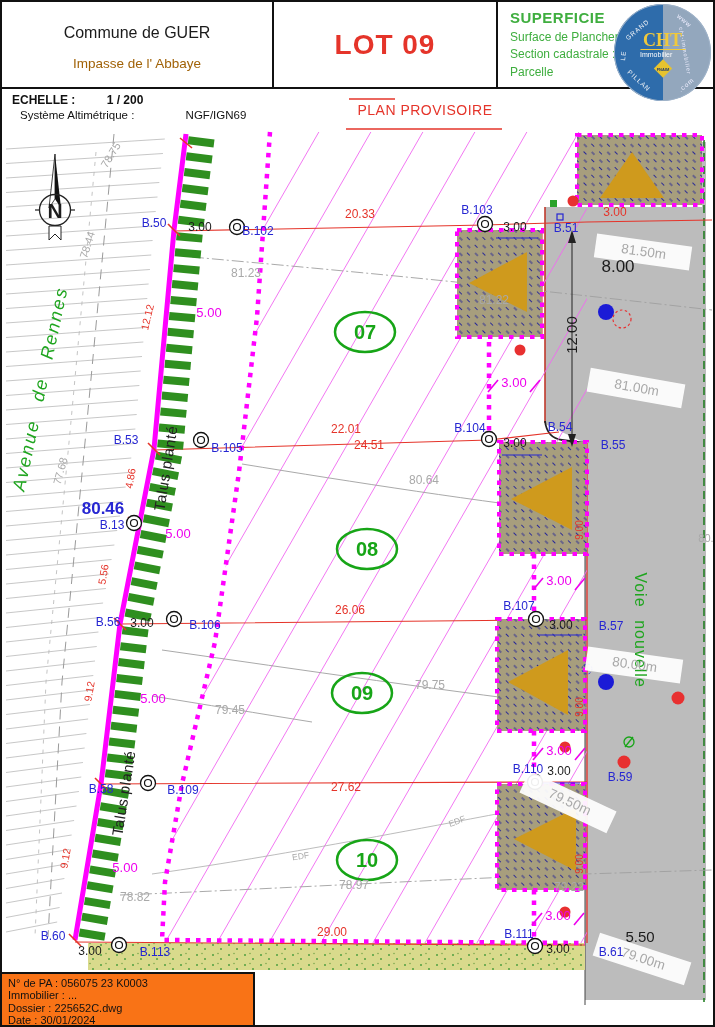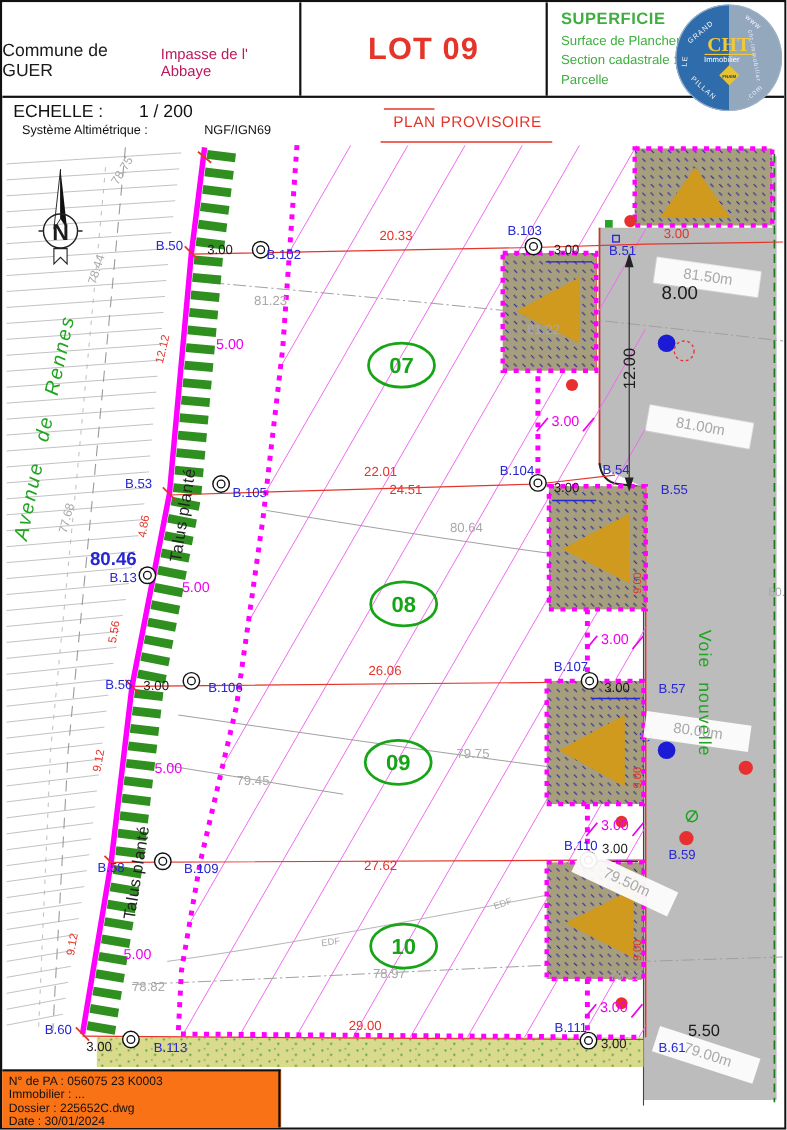--- a/index.html
+++ b/index.html
@@ -1,23 +1,23 @@
 <!DOCTYPE html>
 <html><head>
 <meta charset="utf-8">
 <style>
   html,body{margin:0;padding:0;background:#e8e8e8;}
   .page{position:relative;width:715px;height:1027px;background:#fff;margin:0 auto;
         font-family:"Liberation Sans",sans-serif;box-sizing:border-box;border:2px solid #111;overflow:hidden;}
   
   .hdr{position:absolute;left:0;top:0;right:0;height:85px;border-bottom:2px solid #111;display:flex;z-index:4;background:#fff;}
   .hdr-cell{box-sizing:border-box;}
-  .hdr-c1{width:270px;display:flex;justify-content:flex-start;align-items:center;padding-top:22px;}
+  .hdr-c1{width:270px;display:flex;flex-direction:column;justify-content:flex-start;align-items:center;padding-top:22px;gap:11px;}
   .commune{font-size:16px;color:#1a1a1a;}
-  .adresse{font-size:13.5px;color:#be185d;margin-top:3px;}
+  .adresse{font-size:13.5px;color:#a16207;margin-top:3px;}
   .hdr-c2{width:224px;border-left:2px solid #111;display:flex;align-items:center;justify-content:center;}
   .lot-title{color:#e5342a;font-weight:bold;font-size:28px;letter-spacing:1px;}
   .hdr-c3{flex:1;border-left:2px solid #111;padding:7px 0 0 12px;color:#3fae3f;}
   .sup-title{font-weight:bold;font-size:15px;letter-spacing:.5px;}
   .sup-row{font-size:12px;margin-top:3.5px;}
   .sup-parcelle{display:flex;width:150px;gap:44px;}
   .sup-parcelle .val{margin-left:auto;}
   
   .logo{position:absolute;left:612px;top:2px;width:97px;height:97px;border-radius:50%;
         background:linear-gradient(90deg,#2e6cab 50%,#93a7bd 50%);z-index:6;overflow:hidden;
@@ -30,21 +30,21 @@
   .r-r{top:44px;right:2px;transform:rotate(80deg);font-size:5.5px;color:#eef;}
   .r-br{bottom:13px;right:16px;transform:rotate(-40deg);color:#eef;}
   .logo-center{position:absolute;left:50%;top:50%;transform:translate(-50%,-50%);text-align:left;}
   .logo-cht{font-family:"Liberation Serif",serif;font-weight:bold;font-size:18px;color:#f0c93c;
             border-bottom:1px solid #f0c93c;line-height:18px;padding:0 3px;}
   .logo-sub{font-size:7px;color:#fff;margin-top:1px;}
   .logo-diamond{width:13px;height:13px;background:#e6c32f;transform:rotate(45deg);margin:4px auto 0;position:relative;}
   .logo-diamond span{position:absolute;left:50%;top:50%;transform:translate(-50%,-50%) rotate(-45deg);font-size:4px;color:#243c6e;font-weight:bold;}
   
   .scale{position:absolute;left:10px;top:91px;z-index:4;color:#111;}
-  .scale-l1{font-weight:normal;font-size:16px;}
+  .scale-l1{font-weight:bold;font-size:12px;}
   .scale-l1 .v{margin-left:28px;}
   .scale-l2{font-size:11.5px;margin-top:2px;margin-left:8px;}
   .scale-l2 .v{margin-left:16px;padding-left:32px;}
   .stamp{position:absolute;left:343px;top:100px;width:160px;text-align:center;z-index:4;
          color:#e5342a;font-size:14px;letter-spacing:.5px;}
   
   .ftr{position:absolute;left:0;top:970px;width:253px;height:53px;border-top:2px solid #111;border-right:2px solid #111;
        box-sizing:border-box;padding:3px 6px;font-size:11px;line-height:12.3px;color:#111;z-index:4;background:#f97316;}
   
   svg{position:absolute;left:0;top:0;z-index:2;}

